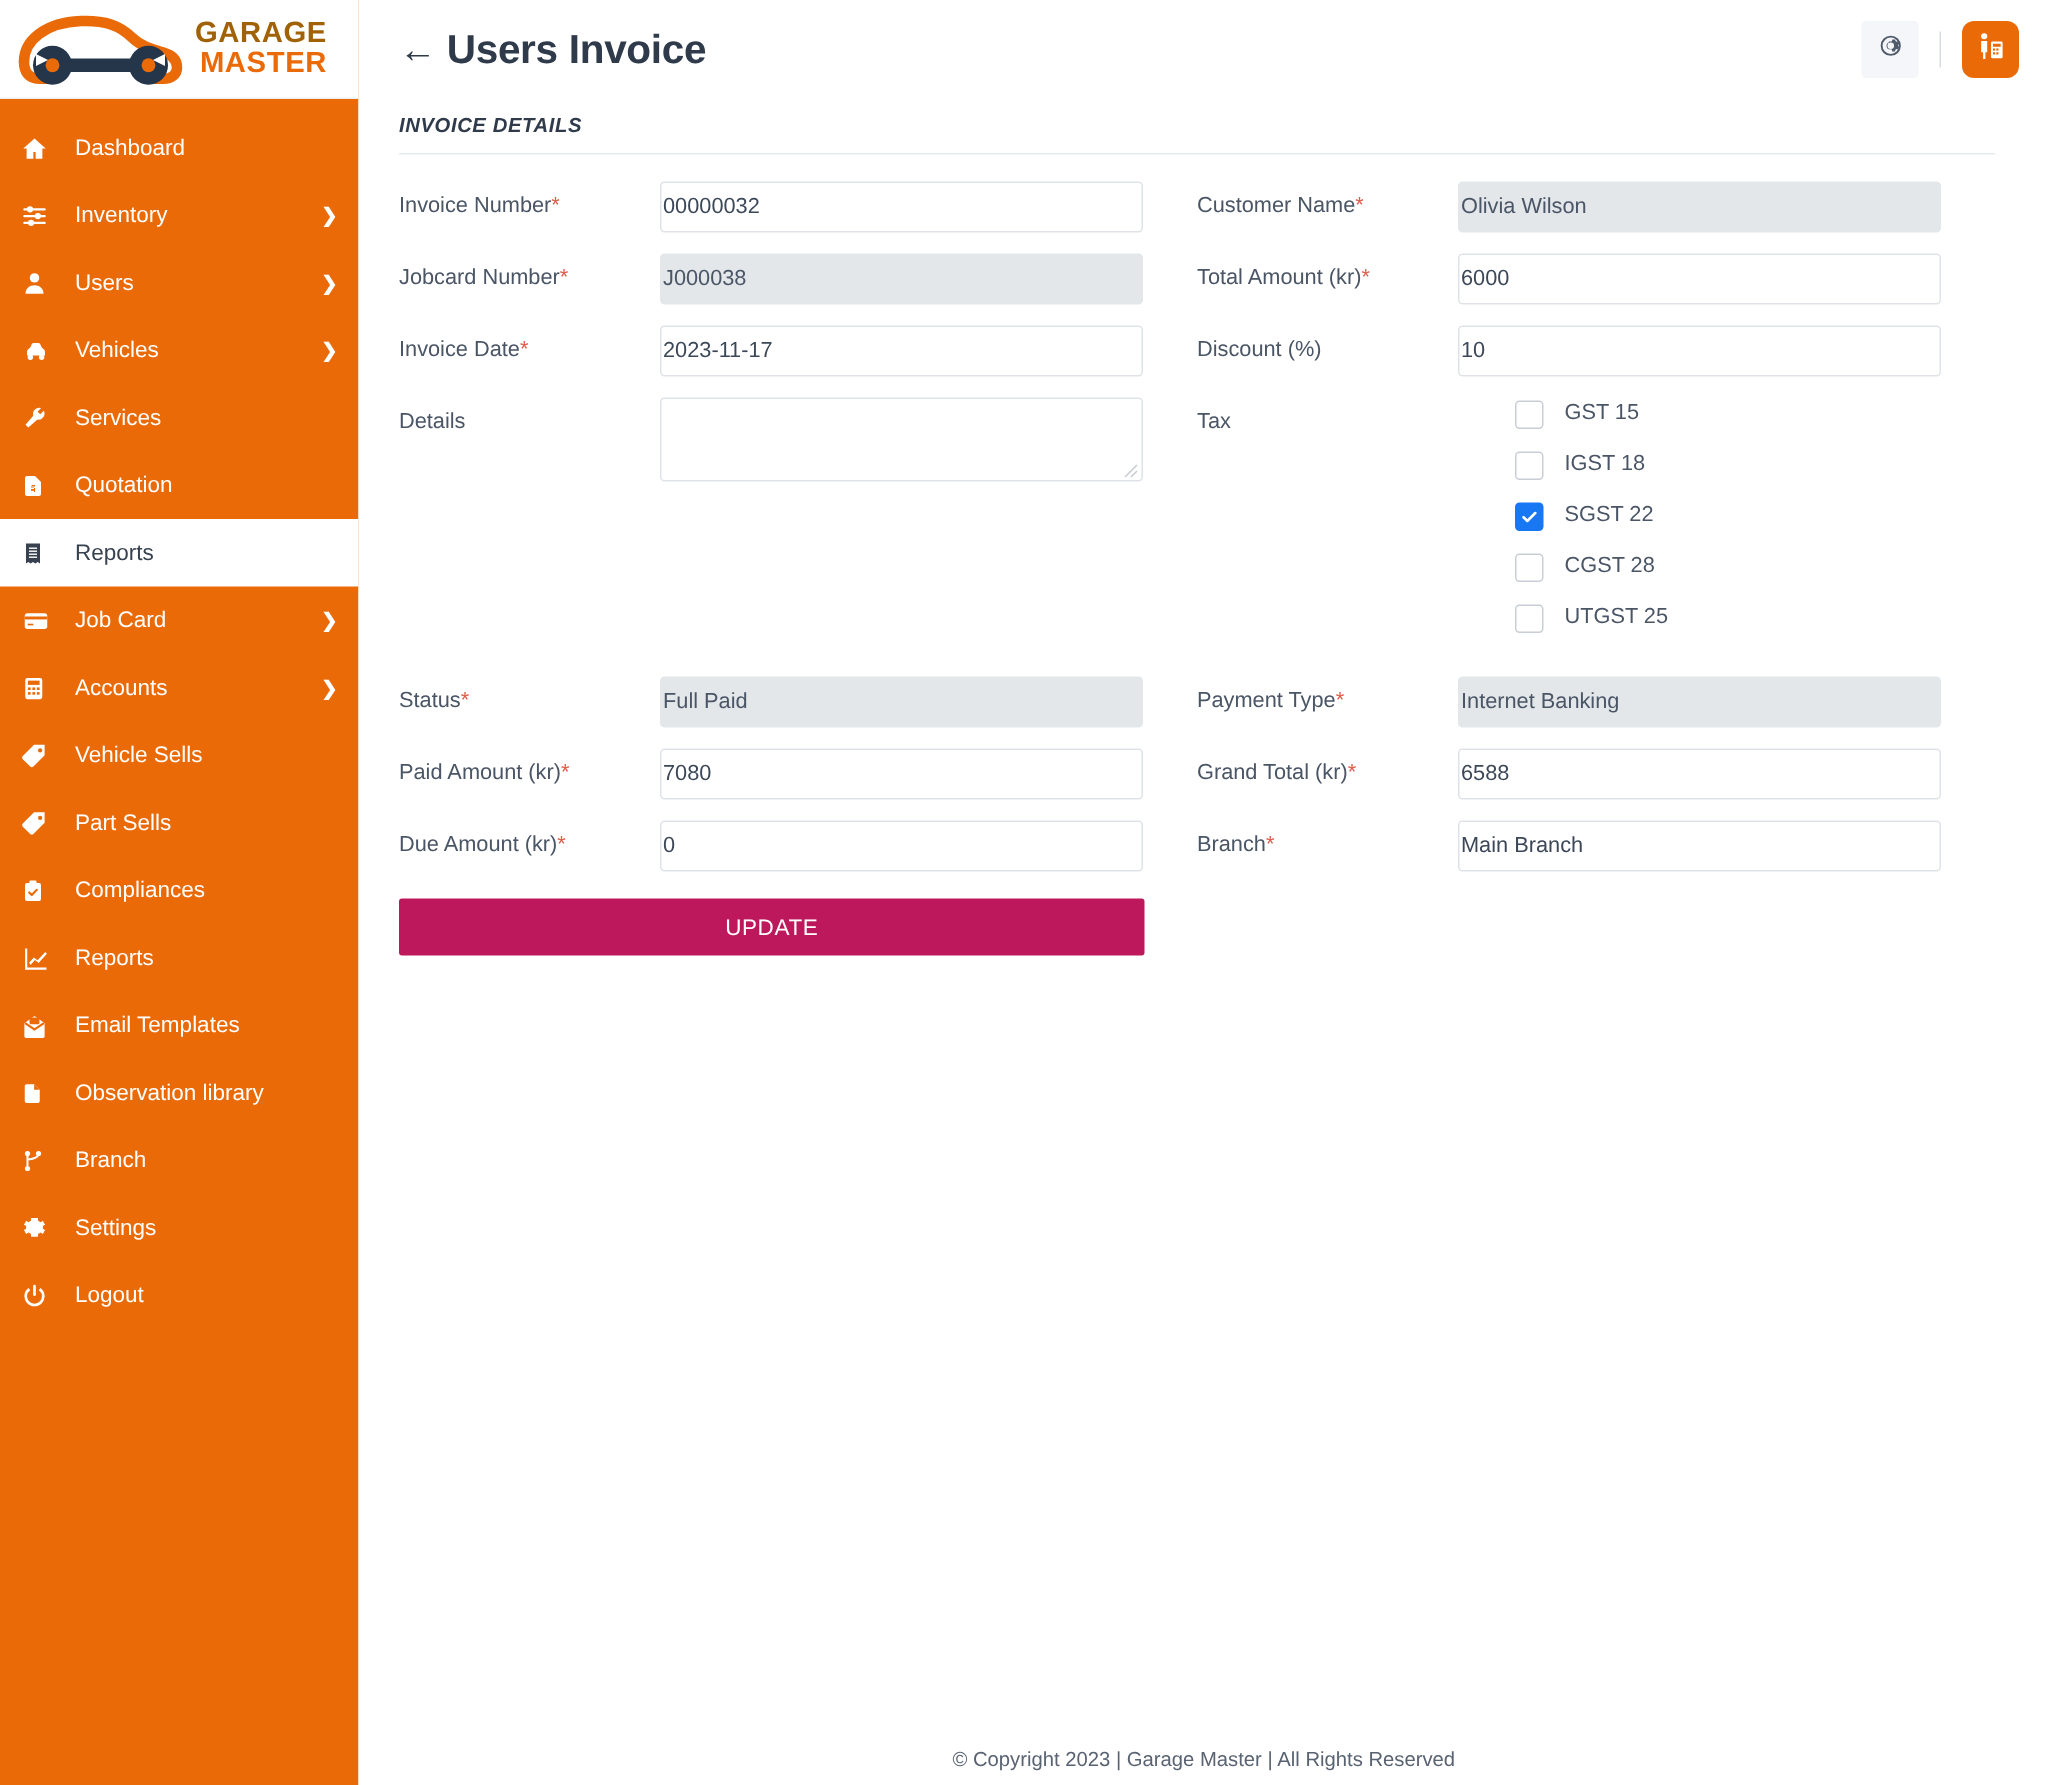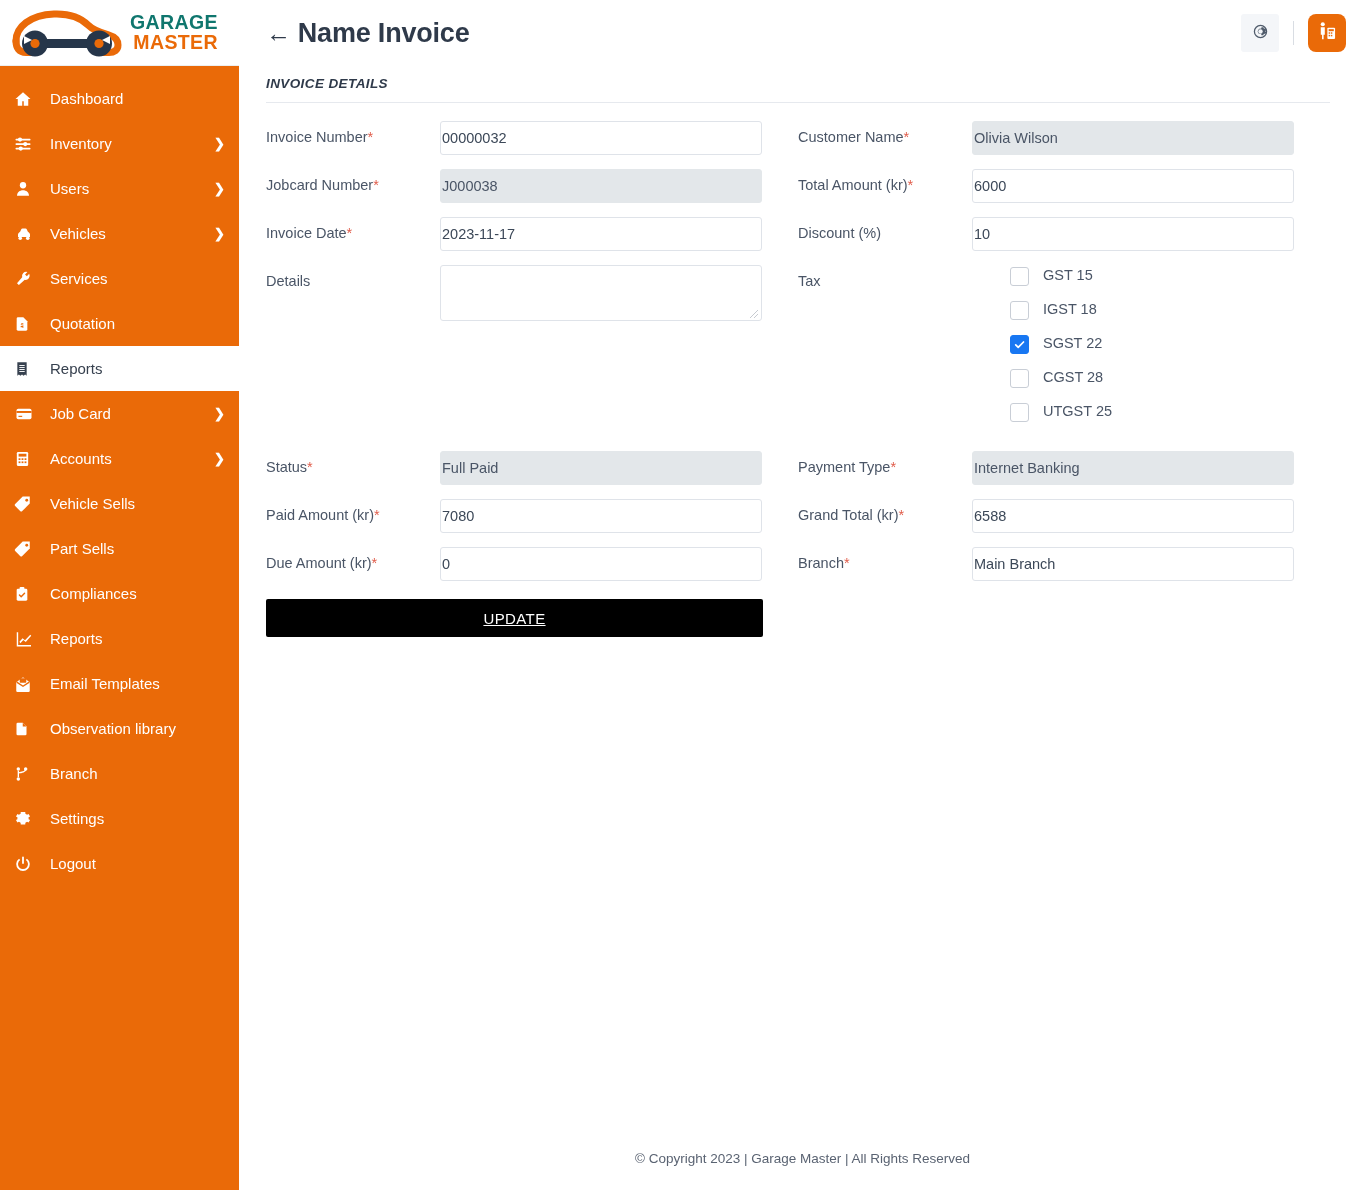--- a/index.html
+++ b/index.html
@@ -32,21 +32,21 @@
     padding-left: 8px;
     border-bottom: 1px solid #eceff1;
   }
   .logo-mark { width: 118px; height: 56px; flex: 0 0 auto; }
   .logo-text {
     margin-left: 4px;
     line-height: 1.02;
     text-align: right;
     font-weight: bold;
   }
-  .logo-text .l1 { font-size: 19.5px; letter-spacing: .4px; color: #0f766e; display:block; }
+  .logo-text .l1 { font-size: 19.5px; letter-spacing: .4px; color: #a16207; display:block; }
   .logo-text .l2 { font-size: 19.5px; letter-spacing: .4px; color: #ea6a08; display:block; }
 
   .nav { padding-top: 10px; }
   .nav-item {
     display: flex;
     align-items: center;
     height: 45px;
     padding: 0 14px 0 14px;
     color: #ffffff;
     font-size: 15px;
@@ -224,40 +224,39 @@
   .cbx.on .tick { display: block; }
   .tax-row .tlab {
     margin-left: 14px;
     font-size: 14.5px;
     color: #4a5566;
   }
 
   .update-btn {
     width: 497px;
     height: 38px;
-    background: #000000;
+    background: #be185d;
     color: #ffffff;
     border: none;
     border-radius: 2px;
     font-family: "Liberation Sans", sans-serif;
     font-size: 15px;
     letter-spacing: .4px;
     cursor: pointer;
     margin-top: 4px;
-    text-decoration: underline;
   }
 
   .footer {
     position: absolute;
     left: 0; bottom: 0;
     width: 1127px;
     text-align: center;
     font-size: 13.5px;
     color: #5a6372;
-    padding-bottom: 24px;
+    padding-bottom: 10px;
   }
 </style>
 </head>
 <body>
 
 <div class="app">
 
   <aside class="sidebar">
 
     <div class="logo-box">
@@ -497,21 +496,21 @@
       </div>
 
     </nav>
   </aside>
 
   <section class="main">
 
     <div class="topbar">
       <div class="page-title">
         <span class="back-arrow">←</span>
-        <span>Name Invoice</span>
+        <span>Users Invoice</span>
       </div>
       <div class="topbar-right">
         <div class="gear-btn">
           <span>
             <svg width="17" height="17" viewBox="0 0 24 24" fill="#4f5b6b">
                 <path d="M12 8.6a3.4 3.4 0 1 0 0 6.8 3.4 3.4 0 0 0 0-6.8zm8.8 4.6l-1.2-.9.1-1.3 1.2-.9-1.4-2.4-1.4.5-1.1-.7-.2-1.5h-2.8l-.2 1.5-1.1.7-1.4-.5-1.4 2.4 1.2.9-.1 1.3-1.2.9 1.4 2.4 1.4-.5 1.1.7.2 1.5h2.8l.2-1.5 1.1-.7 1.4.5z" transform="translate(-0.6,0)"></path>
                 <circle cx="12" cy="12" r="8.6" fill="none" stroke="#4f5b6b" stroke-width="1.8"></circle>
                 <circle cx="12" cy="12" r="3.1" fill="#f4f6f9"></circle>
               </svg>
           </span>

